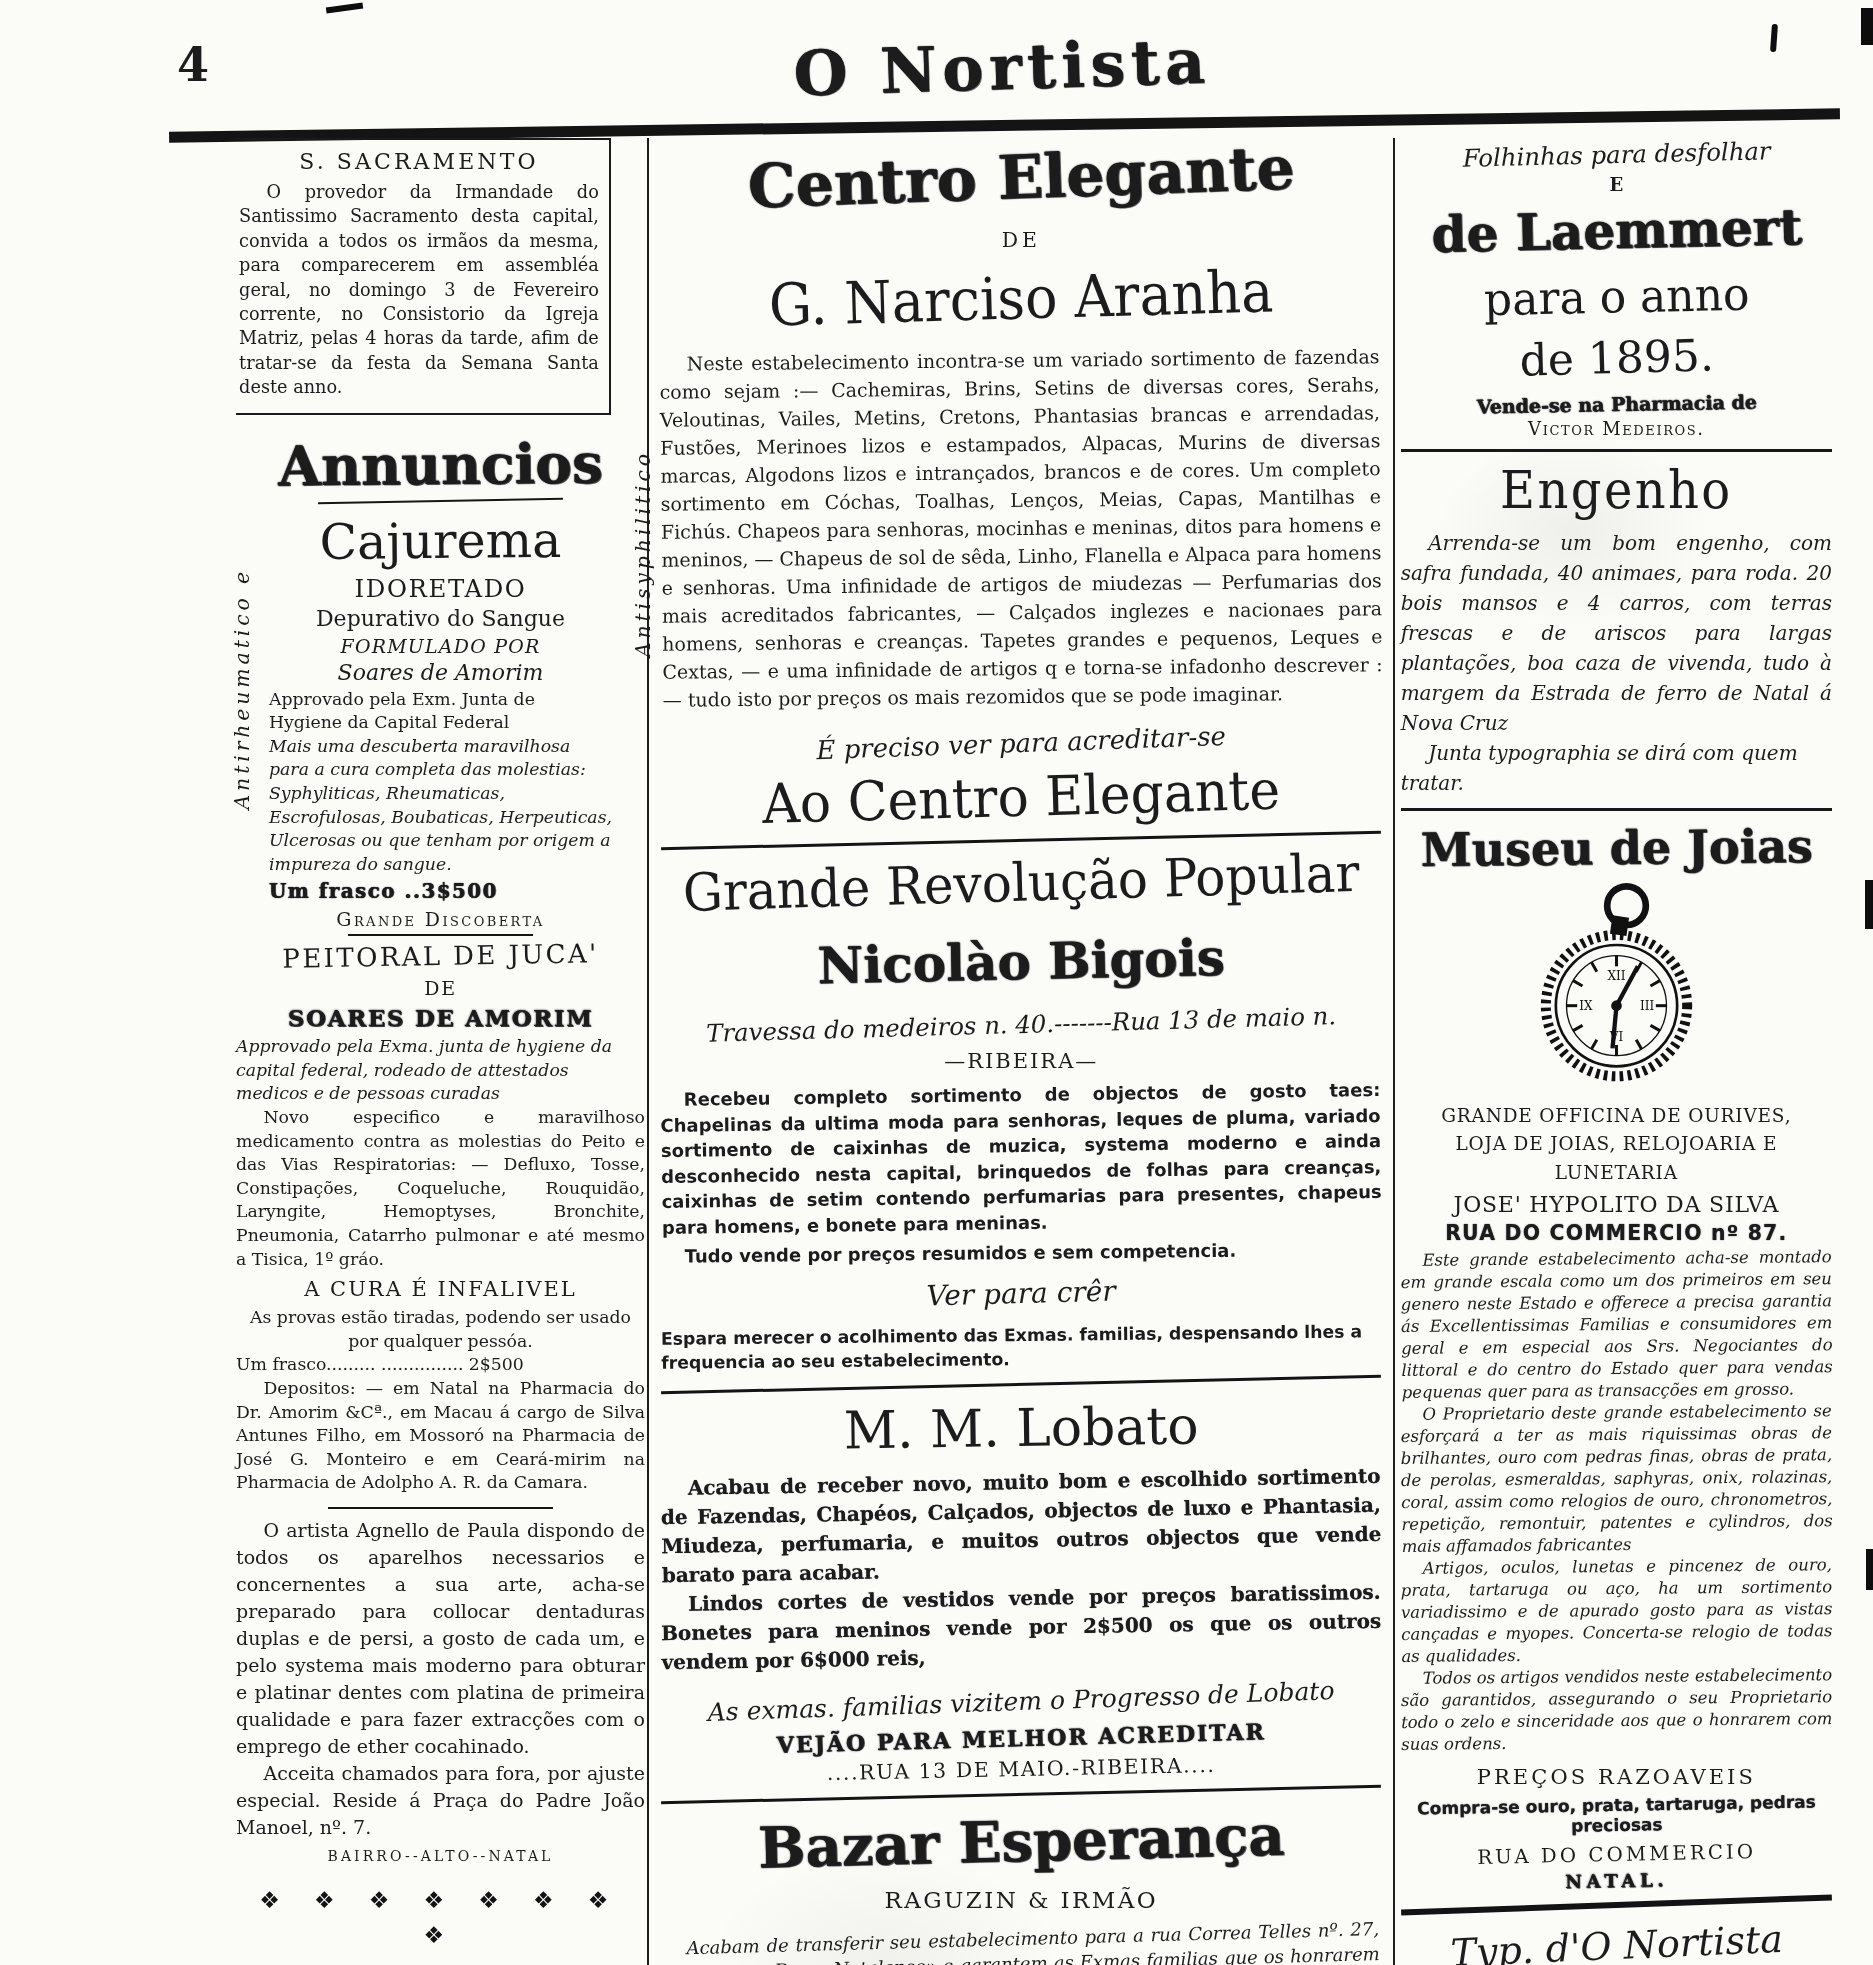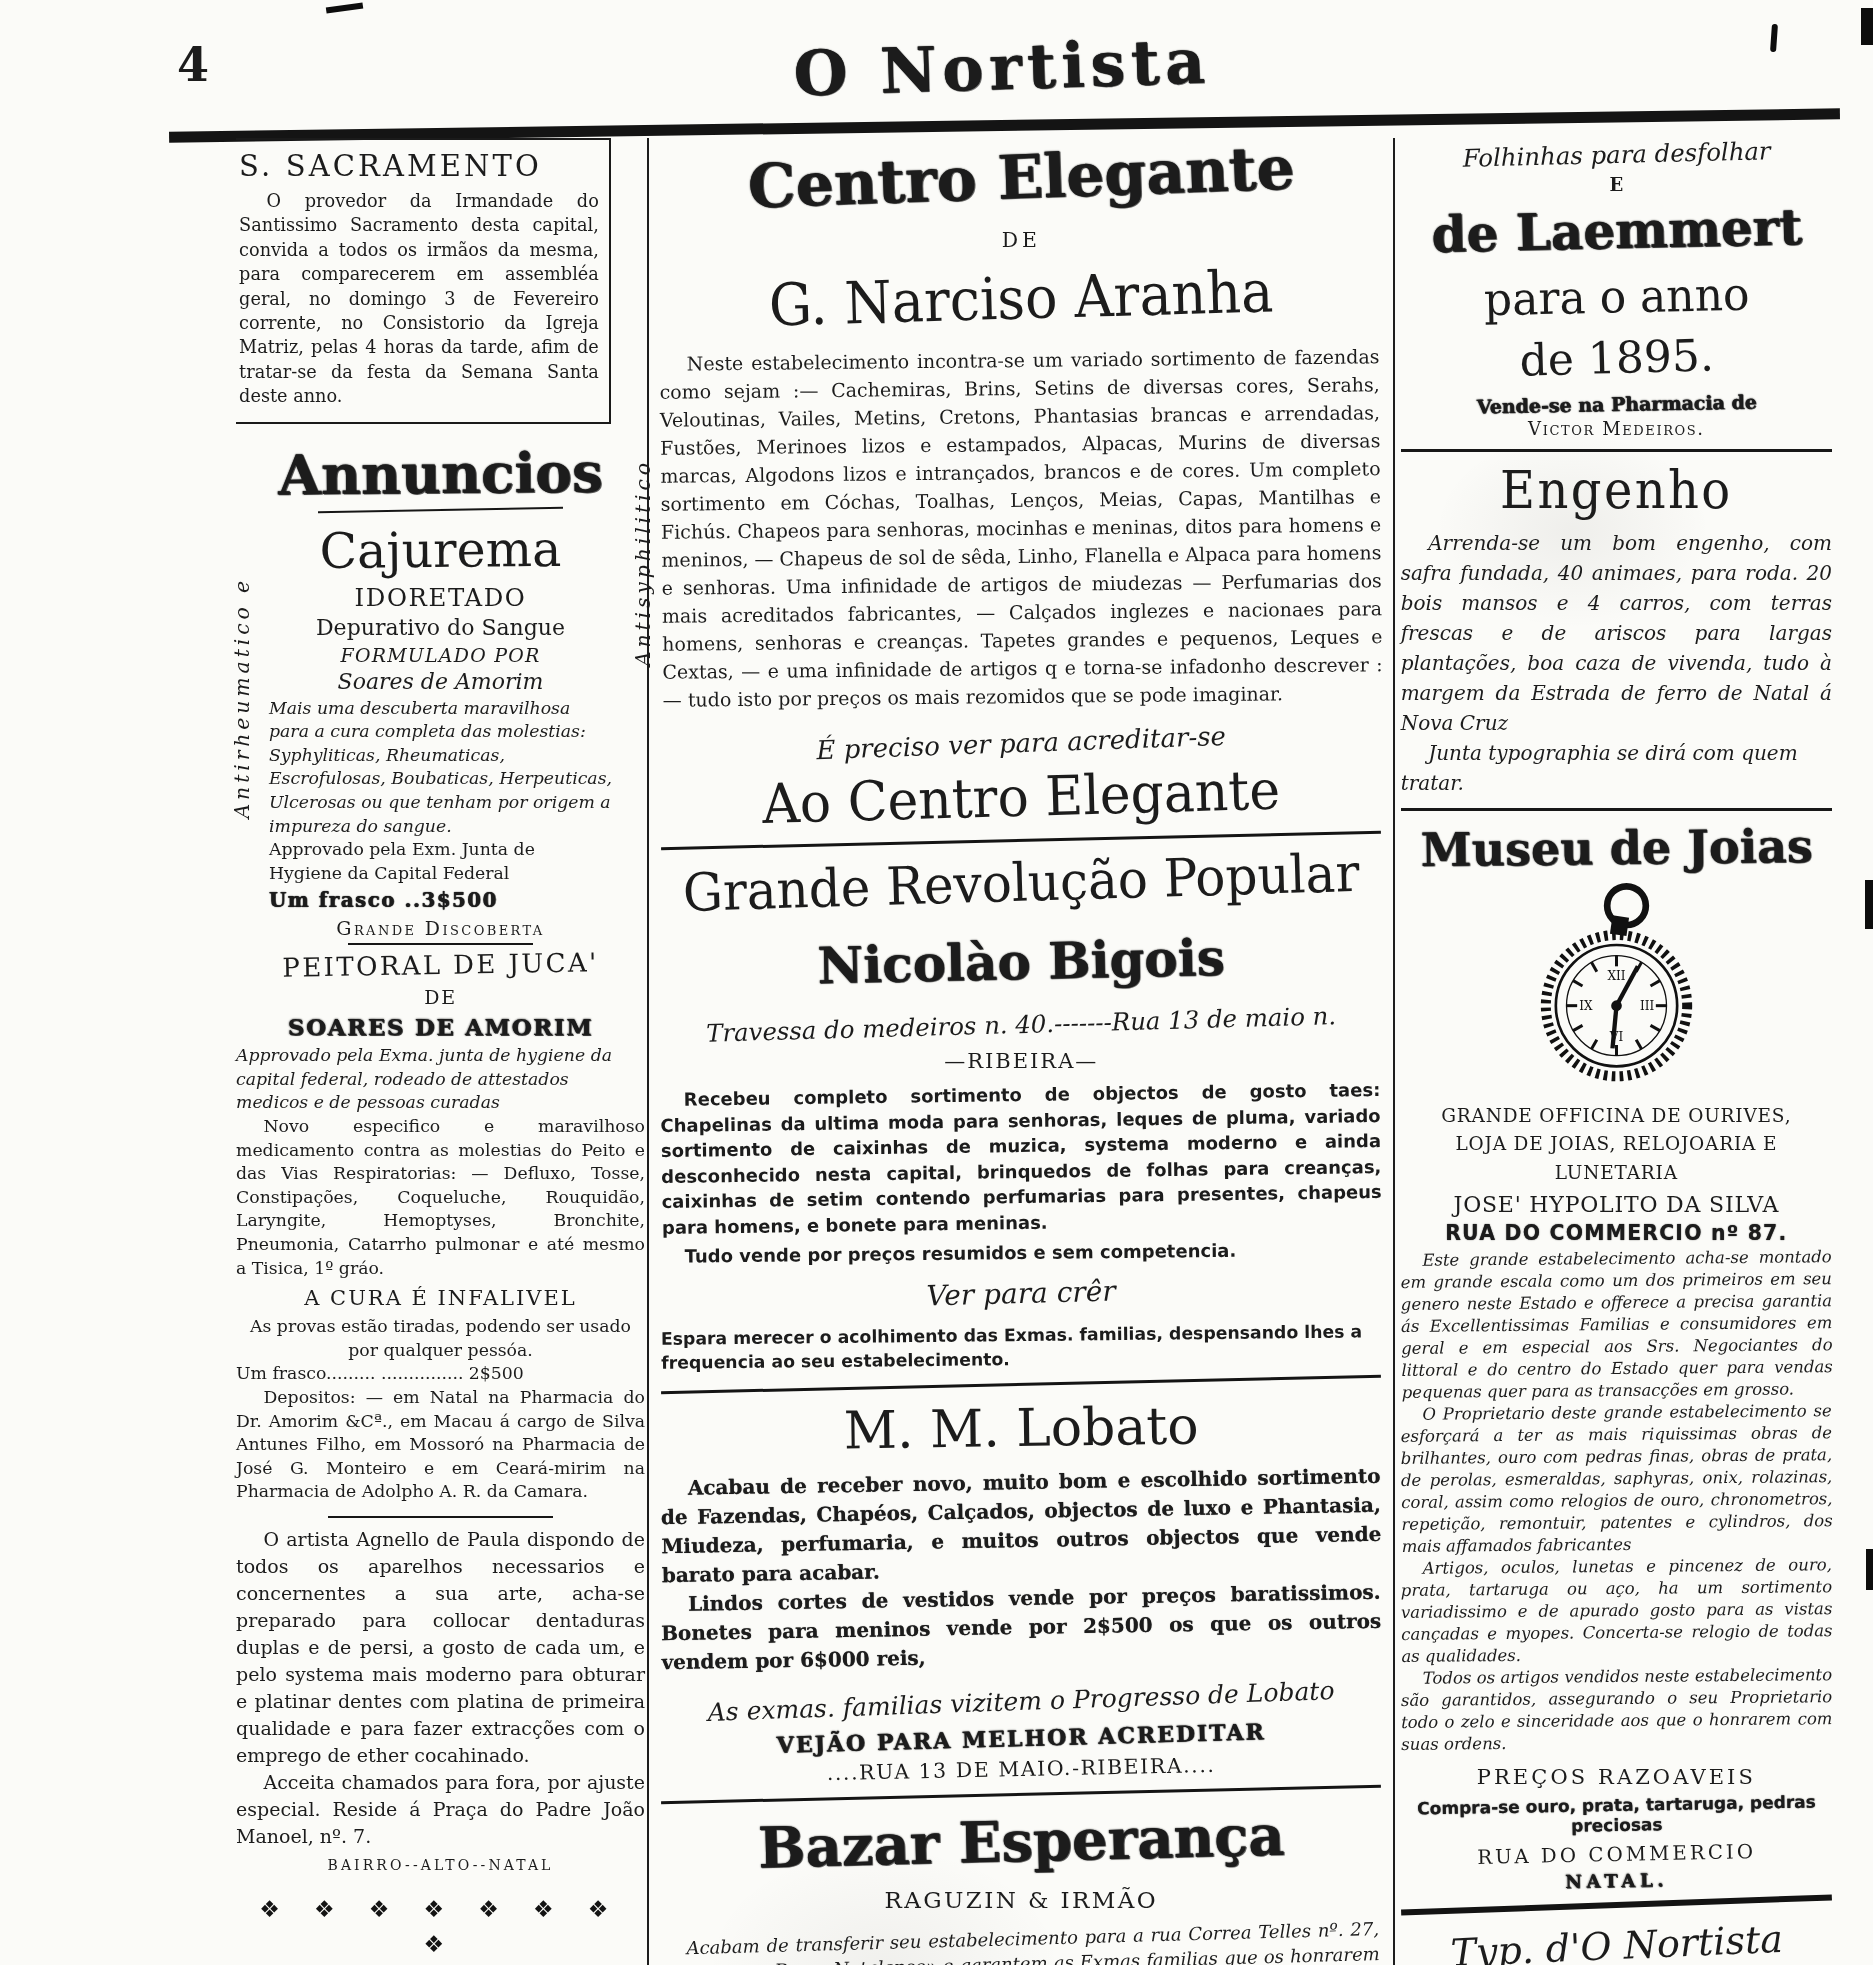--- a/index.html
+++ b/index.html
@@ -23,21 +23,21 @@
   
   .c{text-align:center;}
   .j{text-align:justify;text-indent:27.5px;}
   .it{font-style:italic;}
   .ink{text-shadow:0 0 1.2px #000,0.8px 0.4px 0 rgba(0,0,0,.55),-0.4px 0.4px 0 rgba(0,0,0,.35);}
   .rule{height:2.4px;background:#181818;margin:10.2px 0;}
   .shortrule{width:55%;border-top:2.8px solid #161616;margin:11.8px auto 7.9px auto;}
   
   .sacr{border-top:2px solid #1a1a1a;border-bottom:2.4px solid #1a1a1a;border-right:2px solid #1a1a1a;
         padding:7px 10.2px 13.4px 3.1px;width:375px;box-sizing:border-box;}
-  .sacr-title{font-size:29px;letter-spacing:3.1px;margin:2.4px 0 5.5px 0;}
+  .sacr-title{font-size:22px;letter-spacing:3.1px;text-align:center;margin:2.4px 0 5.5px 0;}
   .sacr-body{font-size:17.7px;line-height:24.4px;}
   .annuncios{font-size:55px;font-weight:bold;text-align:center;margin:17.3px 0 2.4px 0;
              transform:rotate(-0.5deg);text-shadow:0 0 1.6px #000,1.2px 0.8px 0 rgba(0,0,0,.6);}
   .ann-rule{width:60%;border-top:2.4px solid #161616;margin:2.4px auto 11.8px auto;transform:rotate(-1deg);}
   .cajur{position:relative;padding:0 33px;}
   .vlab{position:absolute;writing-mode:vertical-rl;transform:rotate(180deg);
         font-style:italic;font-size:20.4px;letter-spacing:3.9px;white-space:nowrap;}
   .vlab-l{left:-6.3px;top:55px;}
   .vlab-r{right:-10.2px;top:-63px;}
   .cajur-title{font-size:49px;text-align:center;margin:3.9px 0;transform:rotate(-0.5deg);}
@@ -153,22 +153,22 @@
       <div class="ann-rule"></div>
 
       <div class="cajur">
         <div class="vlab vlab-l">Antirheumatico e</div>
         <div class="vlab vlab-r">Antisyphilitico</div>
         <div class="cajur-title">Cajurema</div>
         <div class="cajur-s1">IDORETADO</div>
         <div class="cajur-s2">Depurativo do Sangue</div>
         <div class="cajur-s3">FORMULADO POR</div>
         <div class="cajur-s4">Soares de Amorim</div>
+        <div class="lbody">Approvado pela Exm. Junta de Hygiene da Capital Federal</div>
         <div class="lbody it">Mais uma descuberta maravilhosa para a cura completa das molestias: Syphyliticas, Rheumaticas, Escrofulosas, Boubaticas, Herpeuticas, Ulcerosas ou que tenham por origem a impureza do sangue.</div>
-        <div class="lbody">Approvado pela Exm. Junta de Hygiene da Capital Federal</div>
         <div class="cajur-price ink">Um frasco ..3$500</div>
         <div class="cajur-foot">Grande Discoberta</div>
       </div>
 
       <div class="peit-toprule"></div>
       <div>
         <div class="peit-title">PEITORAL DE JUCA'</div>
         <div class="peit-de">DE</div>
         <div class="peit-auth">SOARES DE AMORIM</div>
         <div class="lbody it">Approvado pela Exma. junta de hygiene da capital federal, rodeado de attestados medicos e de pessoas curadas</div>

